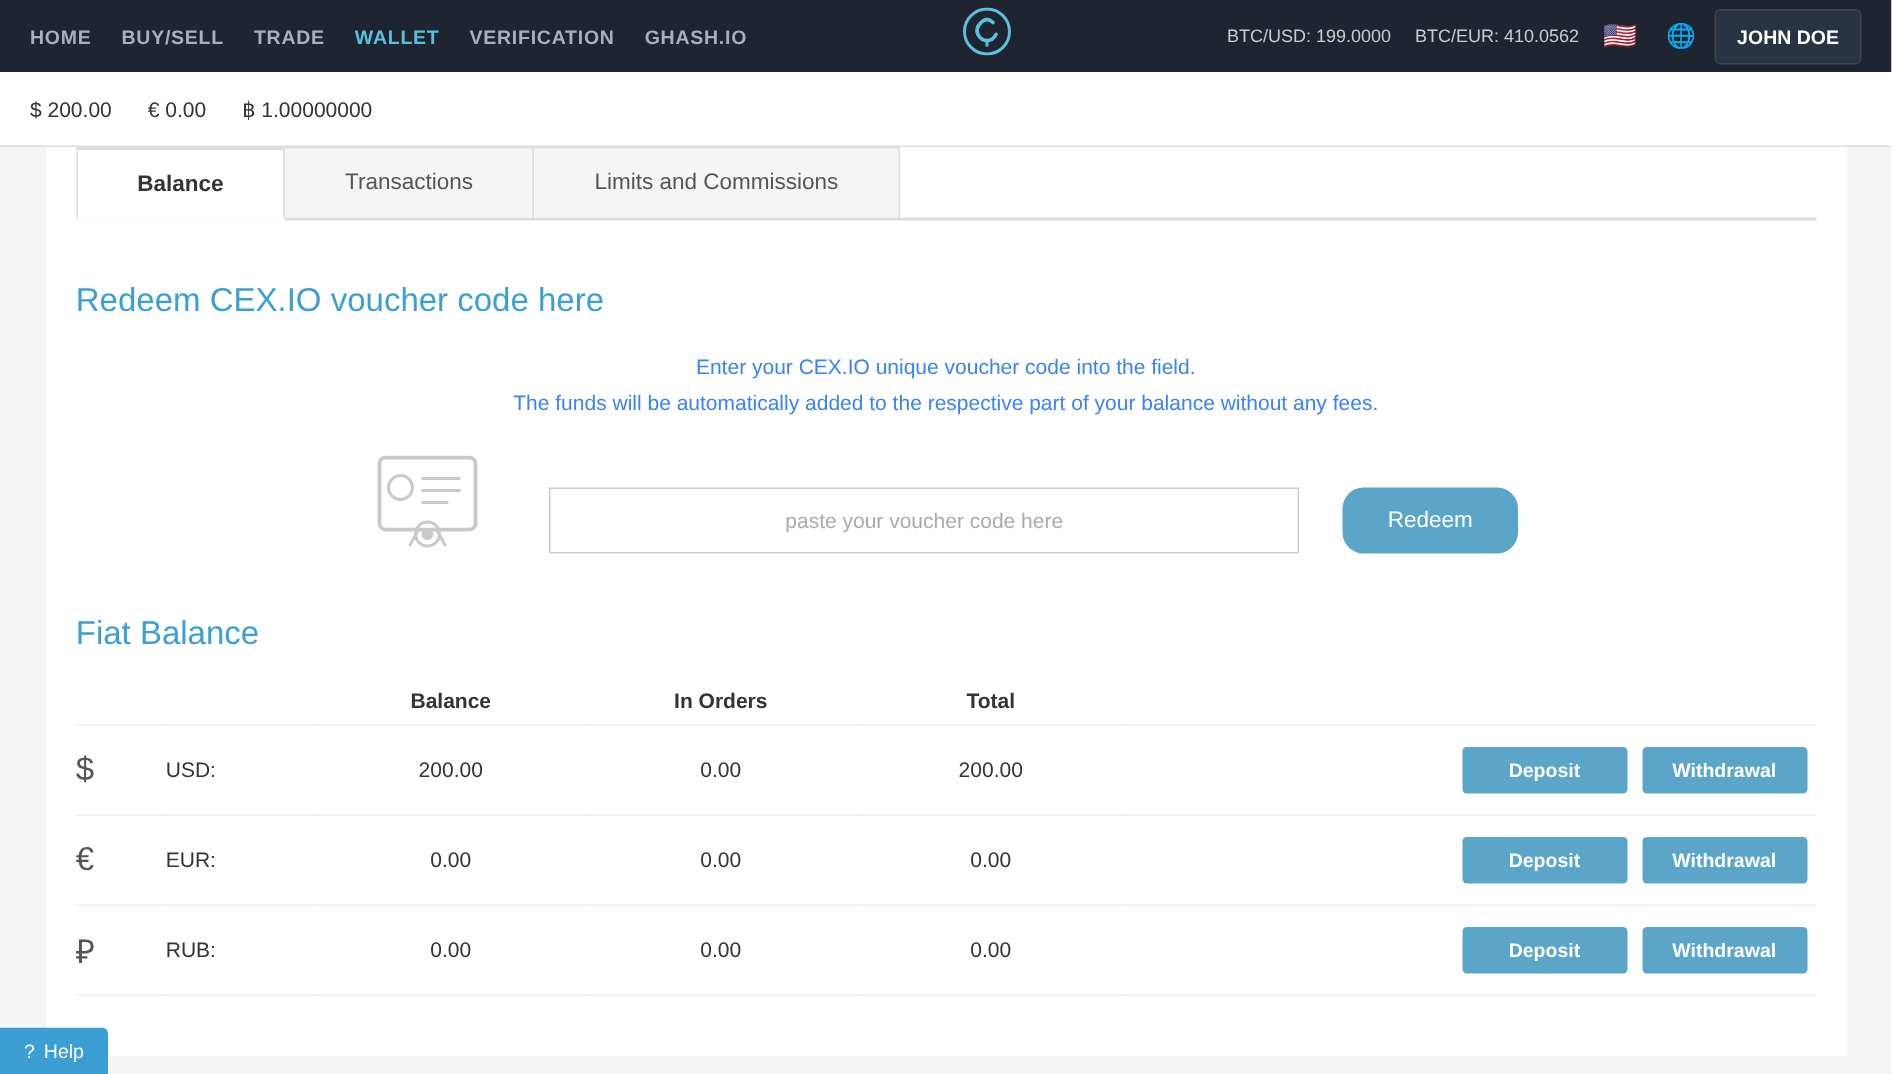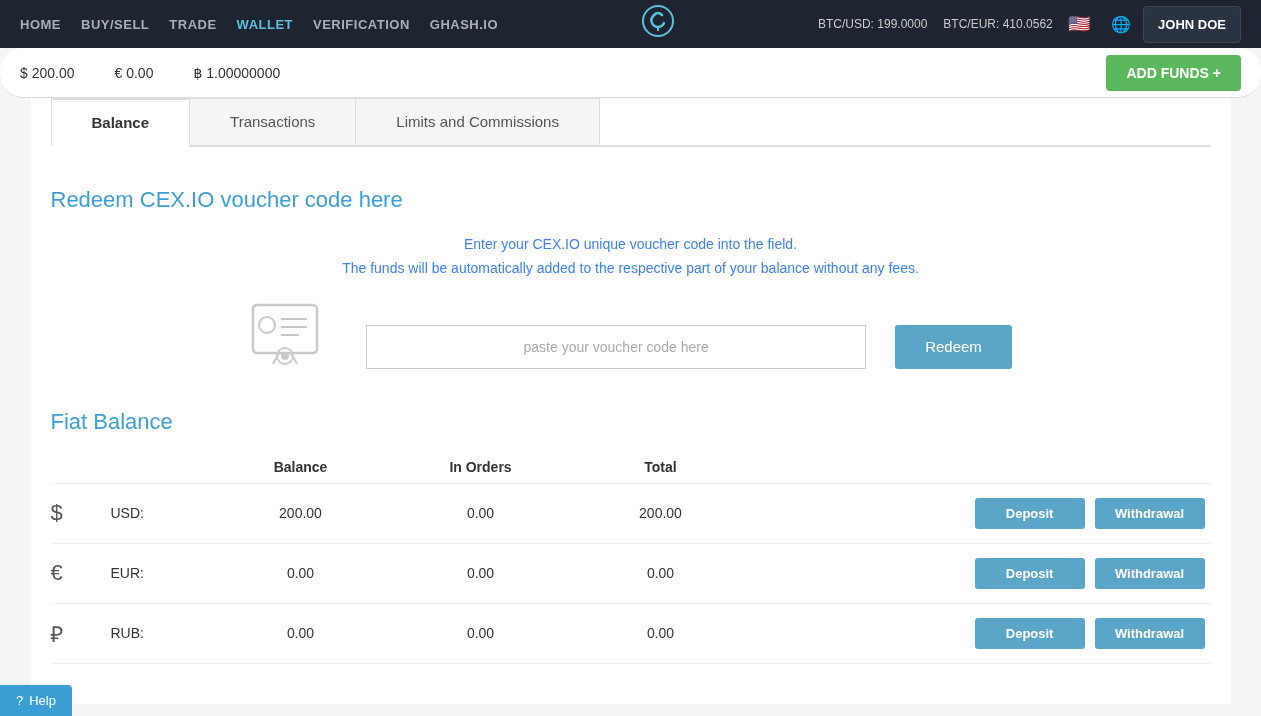--- a/index.html
+++ b/index.html
@@ -57,22 +57,21 @@
     }
 
     
     .balance-bar {
       background: #fff;
       border-bottom: 1px solid #ddd;
       padding: 0 20px;
       height: 50px;
       display: flex;
       align-items: center;
-      gap: 40px;
-      border-radius: 23px;
+      gap: 24px;
     }
     .balance-item {
       font-size: 14px;
       color: #333;
     }
     .add-funds-btn {
       margin-left: auto;
       background: #5cb85c;
       color: #fff;
       border: none;
@@ -155,21 +154,21 @@
     .voucher-input::placeholder { color: #aaa; }
     .redeem-btn {
       background: #5aa5c8;
       color: #fff;
       border: none;
       height: 44px;
       padding: 0 30px;
       font-size: 15px;
       cursor: pointer;
       margin-left: 12px;
-      border-radius: 3px;
+      border-radius: 14px;
     }
 
     
     .fiat-section { margin-top: 10px; }
     .fiat-title {
       color: #3c9fd4;
       font-size: 22px;
       font-weight: normal;
       margin-bottom: 16px;
     }
@@ -265,21 +264,20 @@
   <div class="nav-icons">
     <span class="globe-icon">🌐</span>
     <button class="nav-user-btn">JOHN DOE</button>
   </div>
 </nav>
 
 <div class="balance-bar">
   <span class="balance-item">$ 200.00</span>
   <span class="balance-item">€ 0.00</span>
   <span class="balance-item">฿ 1.00000000</span>
-  <button class="add-funds-btn">ADD FUNDS +</button>
 </div>
 
 <div class="main-content">
 
   <div class="tabs">
     <div class="tab active">Balance</div>
     <div class="tab">Transactions</div>
     <div class="tab">Limits and Commissions</div>
   </div>
 

